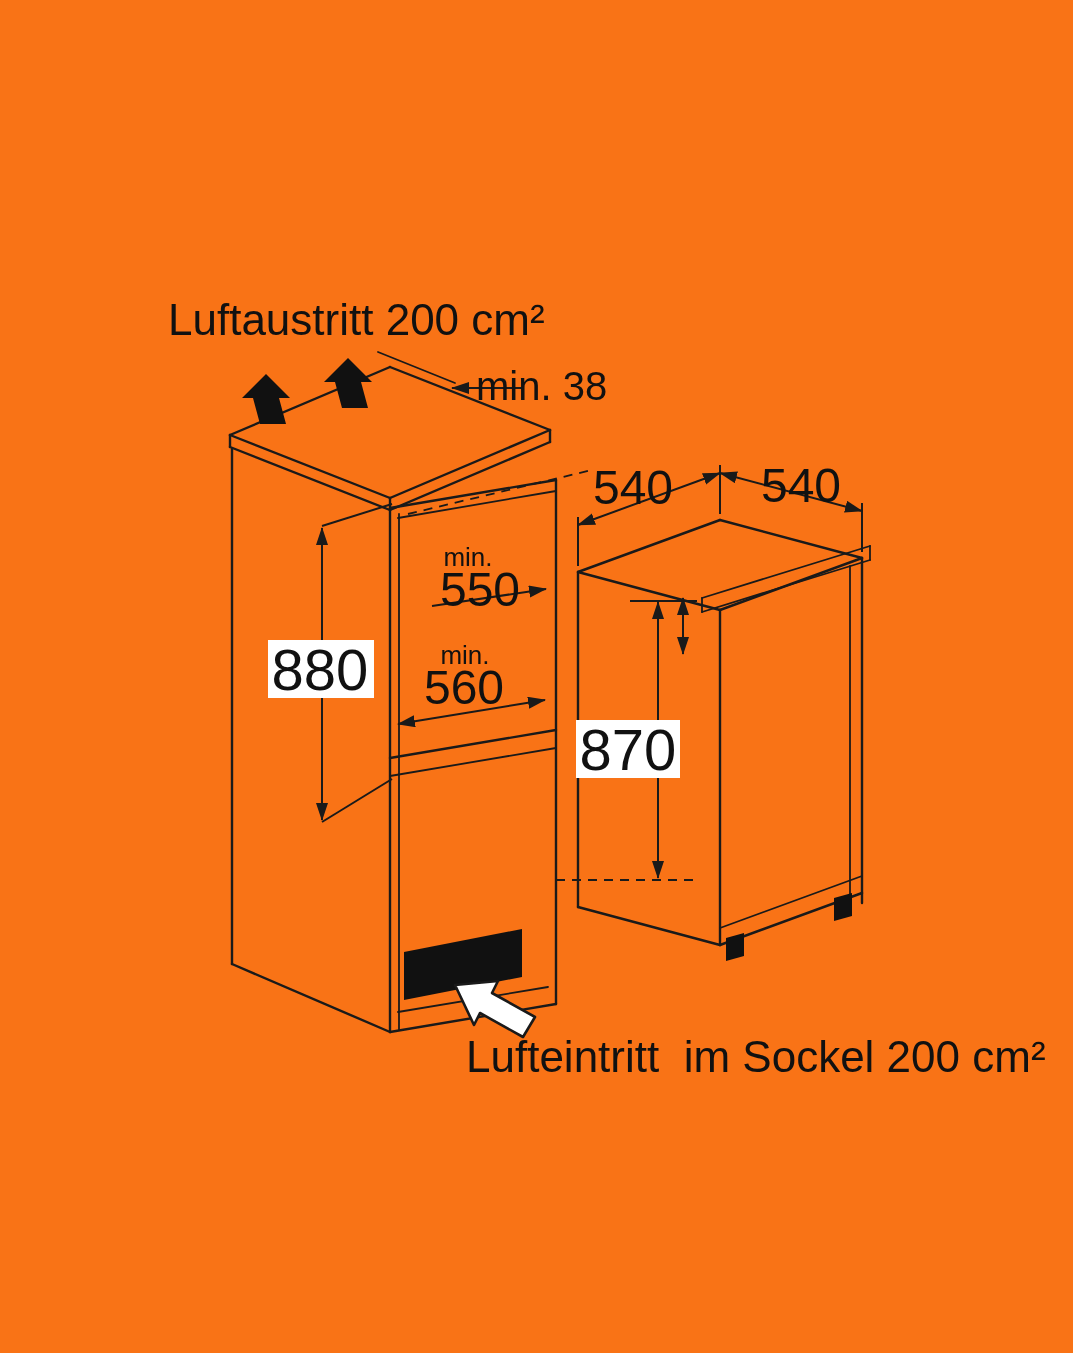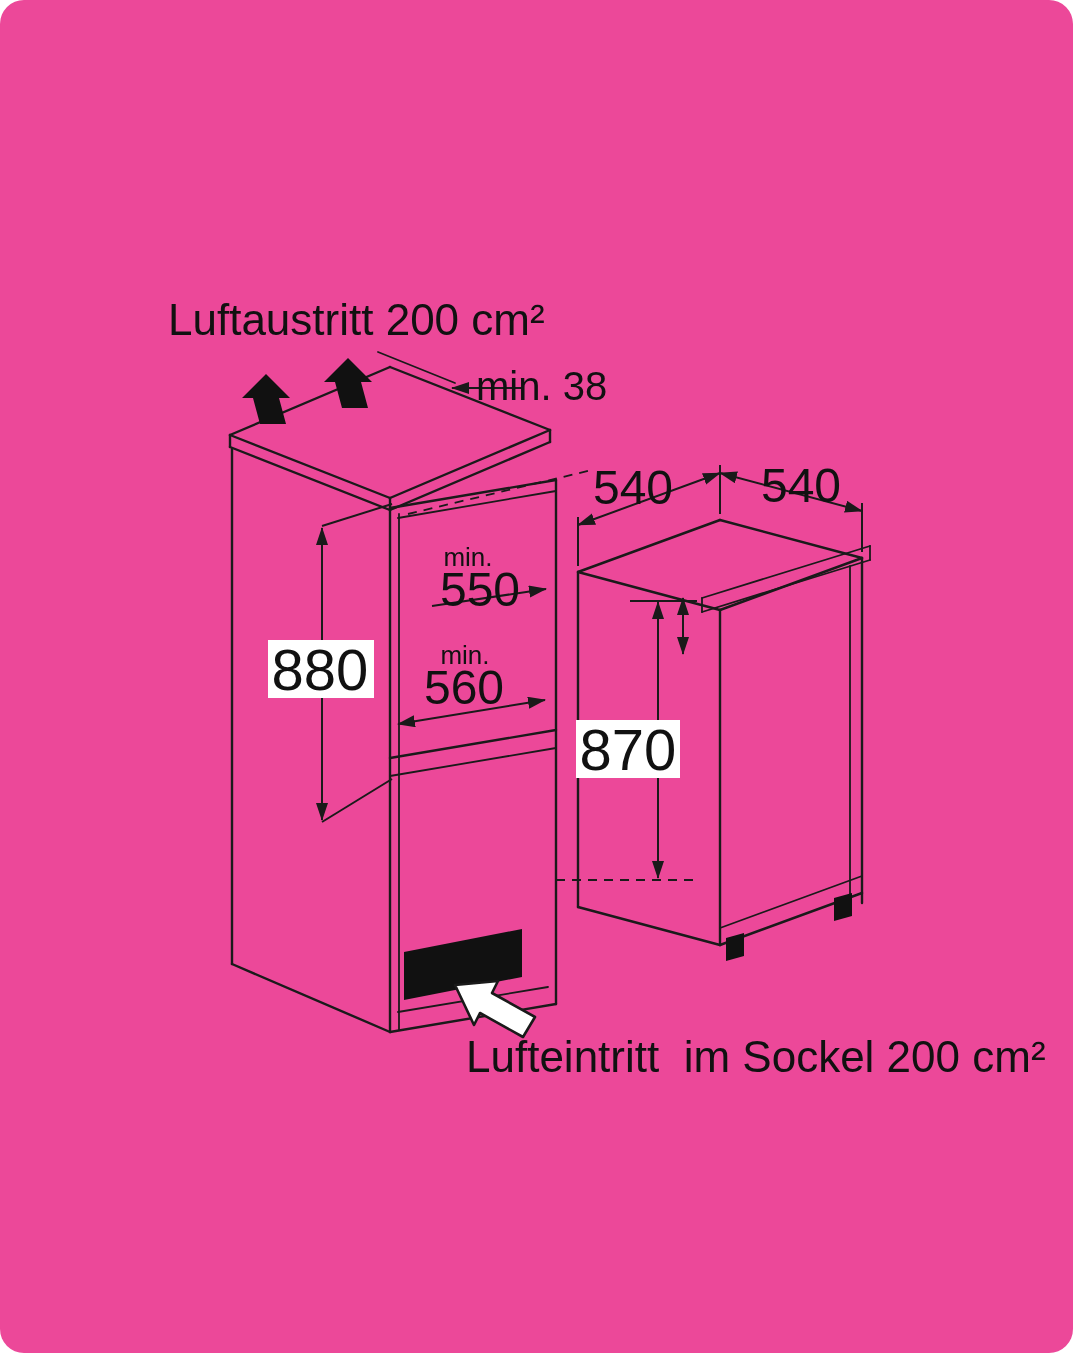--- a/index.html
+++ b/index.html
@@ -1,16 +1,16 @@
 <!DOCTYPE html>
 <html><head>
 <meta charset="utf-8">
 <style>
   html,body{margin:0;padding:0;background:#ffffff;}
-  .canvas{position:relative;width:1073px;height:1353px;background:#ec4899;overflow:hidden;border-radius:24px;}
+  .canvas{position:relative;width:1073px;height:1353px;background:#f97316;overflow:hidden;}
   svg{position:absolute;inset:0;}
   .ln{stroke:#1a1a1a;stroke-width:2.4;fill:none;stroke-linecap:round;}
   .thin{stroke-width:1.8;}
   .dim{stroke:#1a1a1a;stroke-width:2;fill:none;}
   .dsh{stroke:#1a1a1a;stroke-width:1.8;stroke-dasharray:9 7;fill:none;}
   .blk{fill:#111111;stroke:none;}
   .outl{fill:#ffffff;stroke:#1a1a1a;stroke-width:2.6;stroke-linejoin:round;}
   .mask{fill:#ffffff;stroke:none;}
   text{fill:#111111;font-family:"Liberation Sans",sans-serif;}
   .lab{font-size:44px;}

